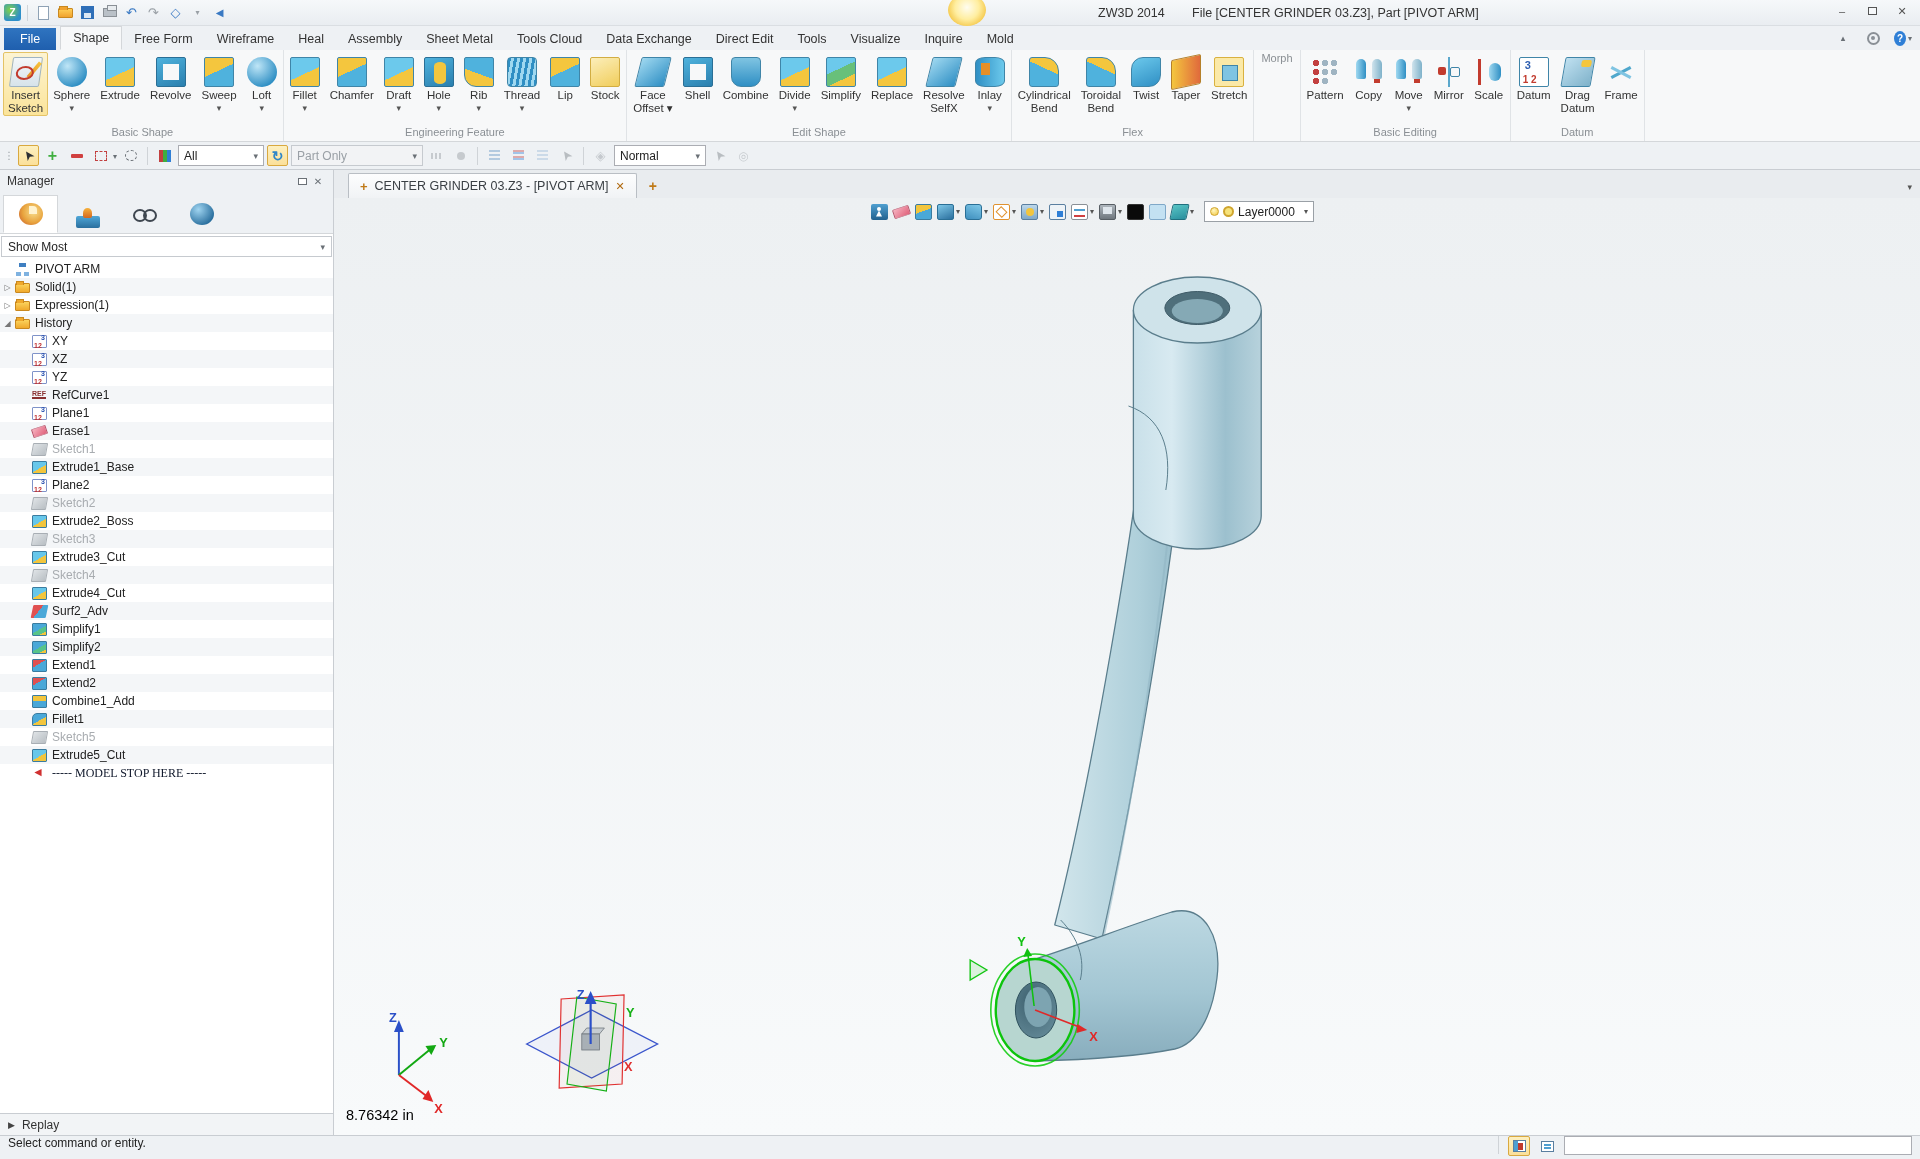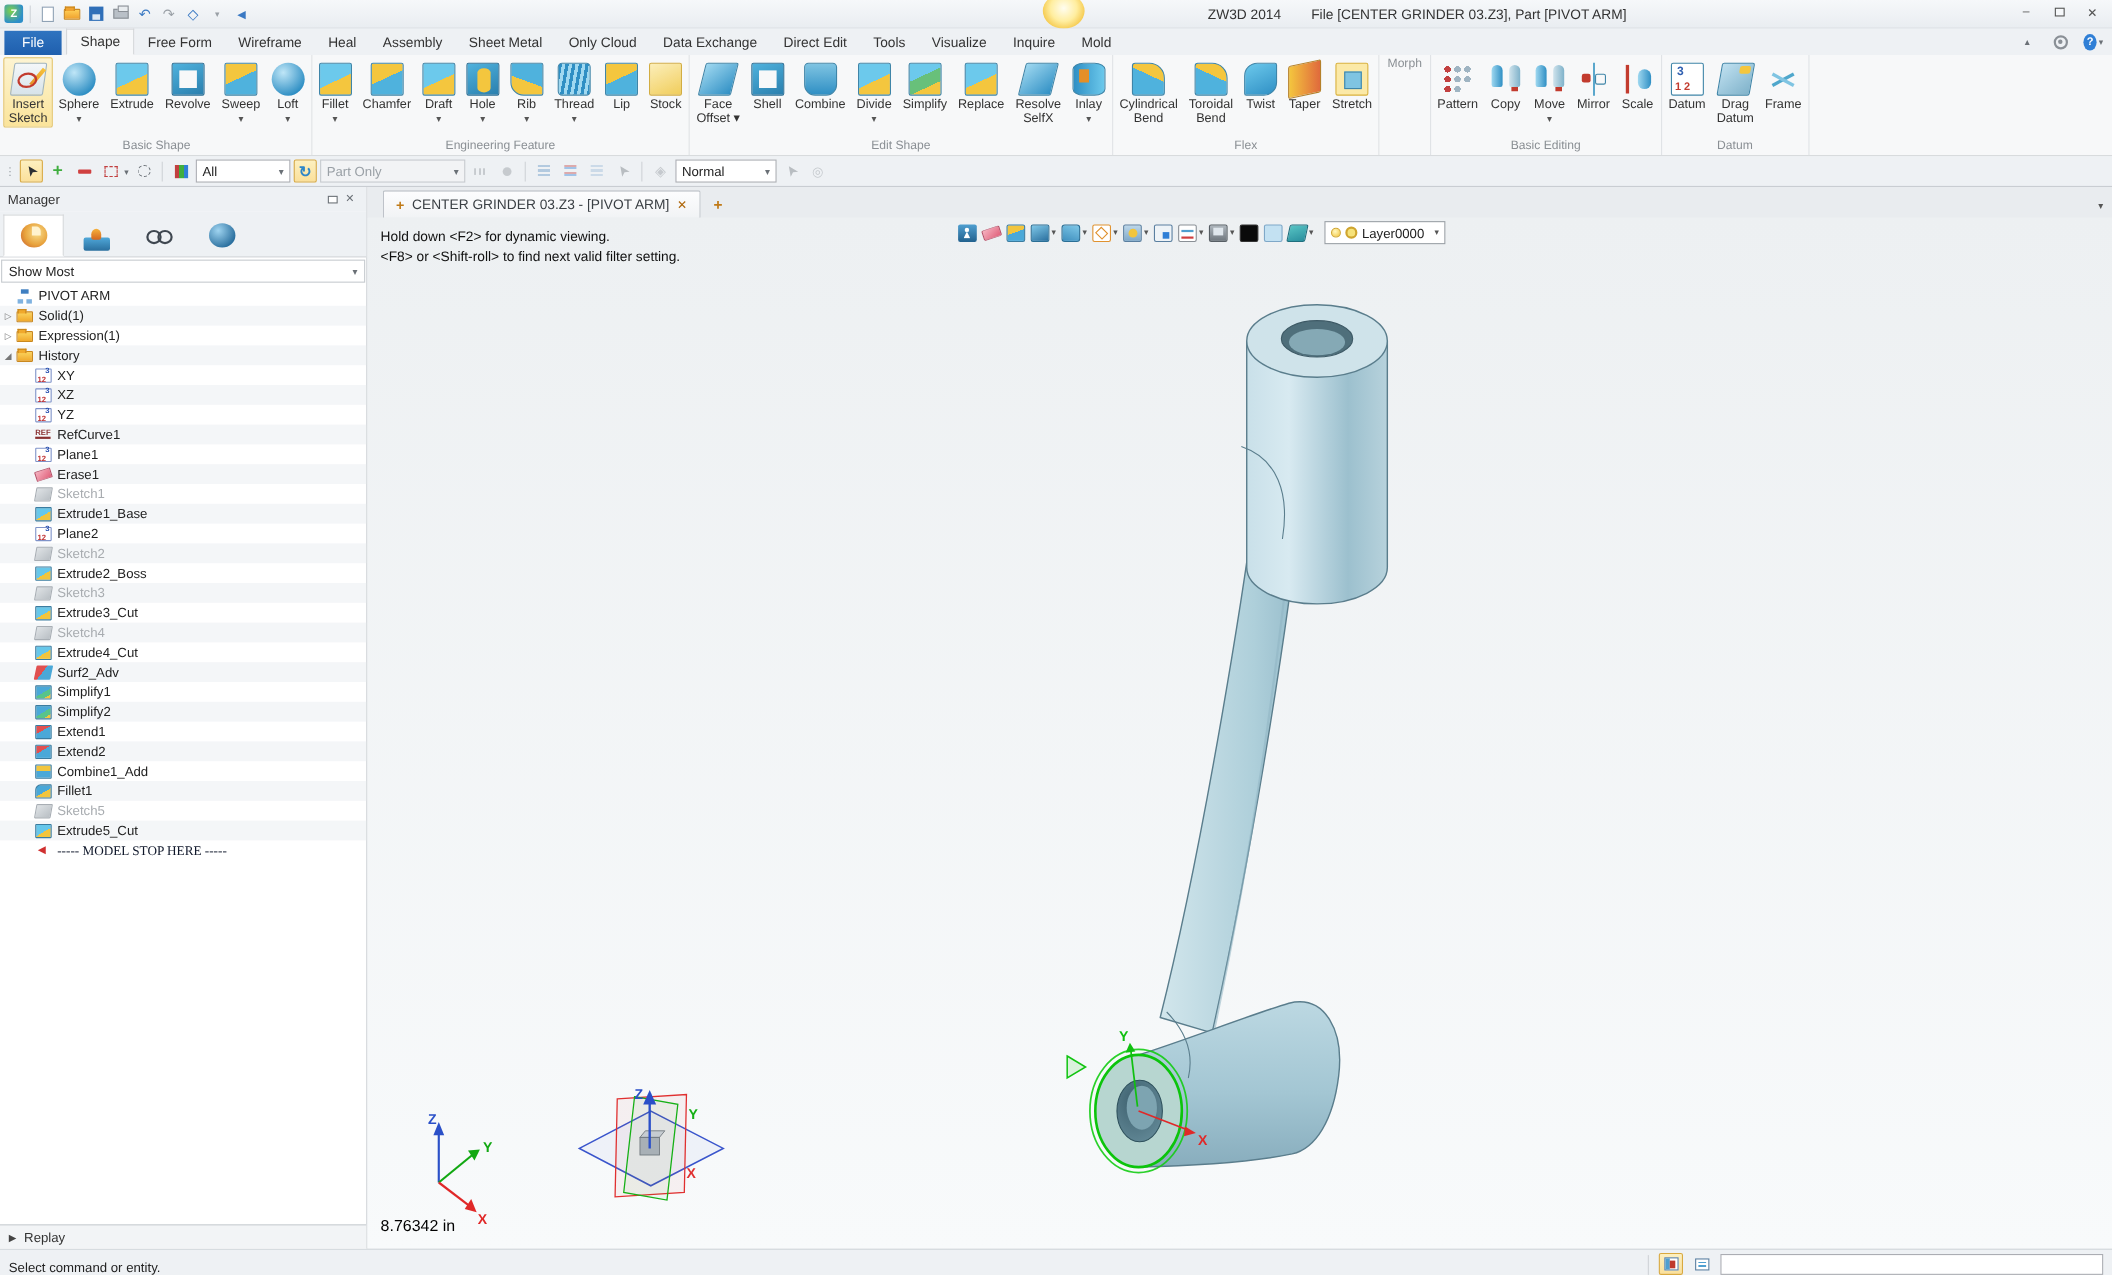--- a/index.html
+++ b/index.html
@@ -212,21 +212,21 @@
   .vi-black{background:#0a0a0a;border:1px solid #333;}
   .vi-blue{background:#c3e1f2;border:1px solid #7fa8c8;}
   .vi-layers{background:linear-gradient(160deg,#57c4c4,#2a8f9e);border:1px solid #1f6f7e;transform:skewX(-12deg);}
   .layercombo{height:21px;background:#fff;border:1px solid #9aa0a6;display:flex;align-items:center;gap:4px;padding:0 5px;margin-left:6px;font-size:12px;}
   .bulb{width:9px;height:9px;border-radius:50%;background:radial-gradient(circle at 40% 35%,#fff7c0,#f2c53d);border:1px solid #cfa52f;}
   .ring{width:11px;height:11px;border-radius:50%;background:#f6e27a;border:2px solid #cfa52f;}
   .measure{position:absolute;left:12px;bottom:12px;font-size:14.5px;color:#000;}
   #modelsvg{position:absolute;left:0;top:0;width:100%;height:100%;}
 
   
-  #statusbar{height:24px;background:#eef1f4;border-top:1px solid #c9cdd2;display:flex;align-items:flex-end;padding:0 8px;font-size:12px;gap:6px;}
+  #statusbar{height:24px;background:#eef1f4;border-top:1px solid #c9cdd2;display:flex;align-items:flex-start;padding:0 8px;font-size:12px;gap:6px;}
   .sbmsg{color:#222;}
   .sbspacer{flex:1;}
   .sbtn{width:22px;height:20px;border:1px solid transparent;border-radius:2px;display:flex;align-items:center;justify-content:center;}
   .sbtn.active{background:linear-gradient(#fdf0c0,#fbe09a);border-color:#d9a93f;}
   .sb-ico1{width:13px;height:12px;background:#fff;border:1px solid #5a7fa0;position:relative;}
   .sb-ico1::before{content:"";position:absolute;left:0;top:0;bottom:0;width:4px;background:#4f9fd0;}
   .sb-ico1::after{content:"";position:absolute;right:2px;top:2px;width:5px;height:7px;background:#c0392b;}
   .sb-ico2{width:13px;height:11px;background:#fff;border:1px solid #5a7fa0;position:relative;}
   .sb-ico2::before{content:"";position:absolute;left:2px;top:2px;right:2px;height:6px;
     background:repeating-linear-gradient(#4f9fd0 0 1.5px,transparent 1.5px 3.2px);}
@@ -280,21 +280,21 @@
       <div class="rtab"><span>Free Form</span></div>
 
       <div class="rtab"><span>Wireframe</span></div>
 
       <div class="rtab"><span>Heal</span></div>
 
       <div class="rtab"><span>Assembly</span></div>
 
       <div class="rtab"><span>Sheet Metal</span></div>
 
-      <div class="rtab"><span>Only Cloud</span></div>
+      <div class="rtab"><span>Tools Cloud</span></div>
 
       <div class="rtab"><span>Data Exchange</span></div>
 
       <div class="rtab"><span>Direct Edit</span></div>
 
       <div class="rtab"><span>Tools</span></div>
 
       <div class="rtab"><span>Visualize</span></div>
 
       <div class="rtab"><span>Inquire</span></div>
@@ -926,24 +926,20 @@
           <path d="M252,836 L257,830 L275,830 L270,836 Z" fill="#c6ccd1" stroke="#6f777d" stroke-width="0.8"></path>
           <rect x="252" y="836" width="18" height="16" fill="#a8b0b6" stroke="#6f777d" stroke-width="0.8"></rect>
           <line x1="261" y1="846" x2="261" y2="802" stroke="#2b50c8" stroke-width="2.2"></line>
           <polygon points="261,793 255,806 267,806" fill="#2b50c8"></polygon>
           <text x="247" y="801" fill="#2b50c8" font-size="13" font-weight="bold">Z</text>
           <text x="297" y="819" fill="#16b016" font-size="13" font-weight="bold">Y</text>
           <text x="295" y="873" fill="#e03030" font-size="13" font-weight="bold">X</text>
         </g>
       </svg>
 
-      <div class="hints">
-        <div>Hold down &lt;F2&gt; for dynamic viewing.</div>
-        <div>&lt;F8&gt; or &lt;Shift-roll&gt; to find next valid filter setting.</div>
-      </div>
 
       <div class="vptools">
         <div class="vt">
             <span class="vi vi-walk"></span>
           </div>
         <div class="vt">
             <span class="vi vi-eraser"></span>
           </div>
         <div class="vt">
             <span class="vi vi-face"></span>

